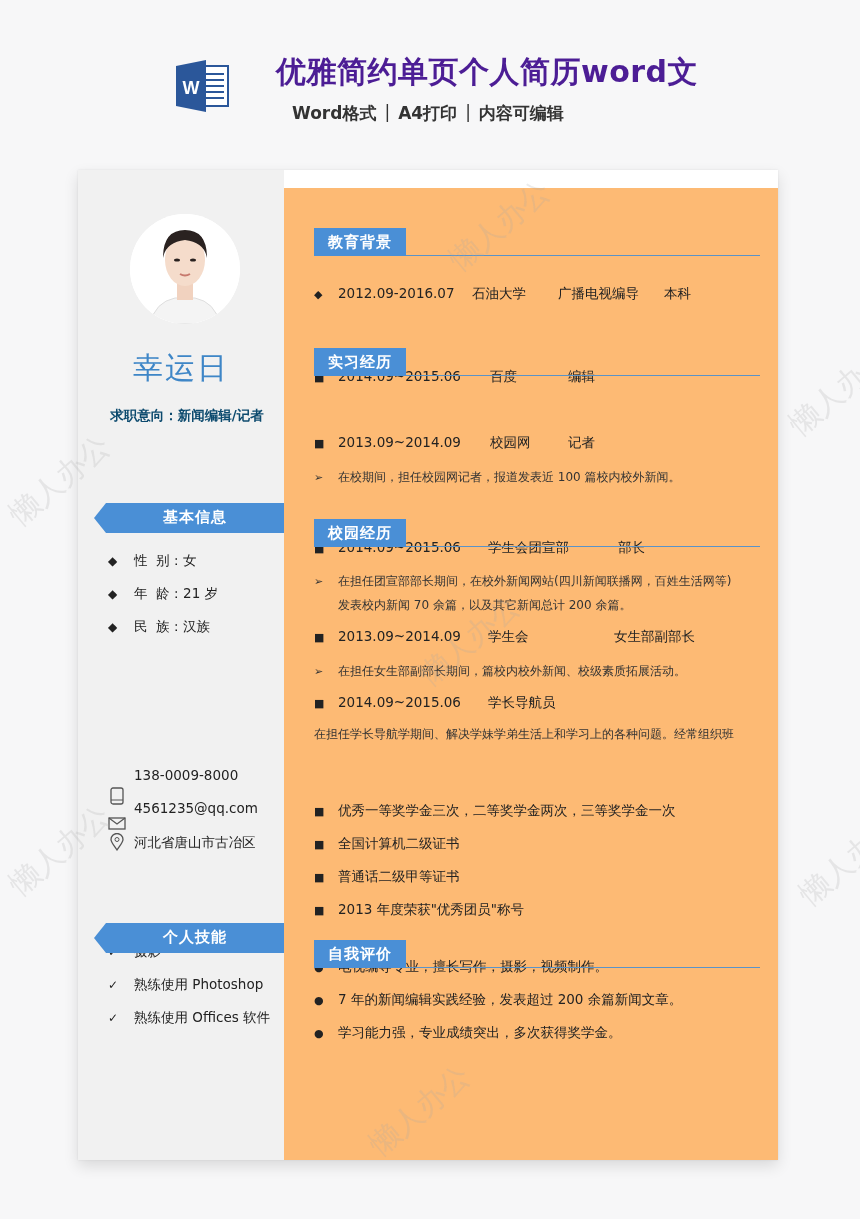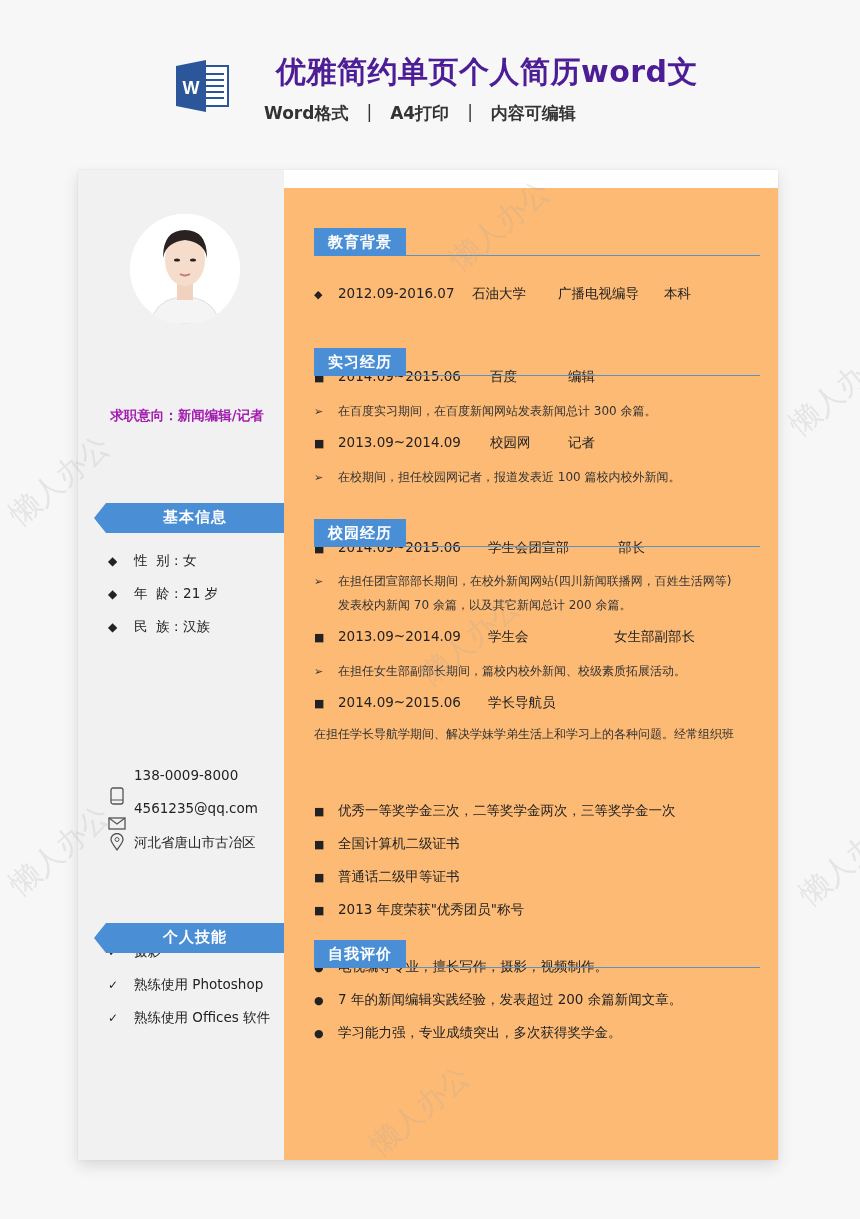--- a/index.html
+++ b/index.html
@@ -2,32 +2,32 @@
 <html><head>
 <meta charset="utf-8">
 <style>
   * { box-sizing: border-box; margin: 0; padding: 0; }
   html, body { width: 860px; height: 1219px; background: #f7f7f8; overflow: hidden; }
   body { position: relative; font-family: "DejaVu Sans", "Liberation Sans", sans-serif; color: #222; }
 
   
   .hdr-icon { position: absolute; left: 174px; top: 60px; width: 56px; height: 52px; }
   .hdr-title { position: absolute; left: 276px; top: 52px; font-size: 30px; font-weight: bold; color: #4c1d95; letter-spacing: 0.5px; white-space: nowrap; }
-  .hdr-sub { position: absolute; left: 264px; top: 102px; font-size: 17px; font-weight: bold; color: #333; white-space: nowrap; display: flex; gap: 18px; }
+  .hdr-sub { position: absolute; left: 292px; top: 102px; font-size: 17px; font-weight: bold; color: #333; white-space: nowrap; display: flex; gap: 8px; }
   .hdr-sub .sep { color: #333; font-weight: normal; }
 
   
   .page { position: absolute; left: 78px; top: 170px; width: 700px; height: 990px; background: #fff;
           box-shadow: 0 6px 14px rgba(0,0,0,0.12), 0 0 2px rgba(0,0,0,0.08); overflow: hidden; }
   .sidebar { position: absolute; left: 0; top: 0; width: 206px; height: 100%; background: #f1f1f1; }
   .main { position: absolute; left: 206px; top: 18px; width: 494px; height: 100%; background: #fdba74; }
 
   .avatar { position: absolute; left: 52px; top: 44px; width: 110px; height: 110px; border-radius: 50%; background: #fff; overflow: hidden; }
   .name { position: absolute; left: 0; width: 206px; top: 178px; text-align: center; font-size: 30px; color: #3e86c7; letter-spacing: 2px; }
-  .intent { position: absolute; left: 0; width: 206px; top: 237px; text-align: center; font-size: 13.5px; font-weight: bold; color: #a21caf; white-space: nowrap; padding-left: 12px; }
+  .intent { position: absolute; left: 0; width: 206px; top: 237px; text-align: center; font-size: 13.5px; font-weight: bold; color: #0c4a6e; white-space: nowrap; padding-left: 12px; }
 
   
   .ribbon { position: absolute; left: 16px; width: 202px; height: 26px; }
   .ribbon .body { position: absolute; left: 0; top: 0; width: 202px; height: 30px; background: #4a8fd6;
                   clip-path: polygon(12px 0, 100% 0, 100% 100%, 12px 100%, 0 50%); }
   .ribbon .fold { position: absolute; right: -9px; top: -9px; width: 0; height: 0; border-left: 9px solid #2c5a92; border-top: 9px solid transparent; }
   .ribbon .lbl { position: absolute; left: 0; width: 202px; top: 5px; text-align: center; color: #fff; font-size: 15px; font-weight: bold; letter-spacing: 1px; }
 
   .side-list { position: absolute; left: 30px; font-size: 13.5px; color: #222; }
   .side-list .row { position: absolute; left: 0; white-space: nowrap; display: flex; align-items: center; }
@@ -78,20 +78,21 @@
         <rect width="110" height="110" fill="#fff"></rect>
         <path d="M20 110 Q25 88 45 84 L65 84 Q85 88 90 110 Z" fill="#f4f4f4" stroke="#ddd"></path>
         <rect x="47" y="66" width="16" height="20" fill="#f1d2bf"></rect>
         <ellipse cx="55" cy="46" rx="20" ry="26" fill="#f5dccb"></ellipse>
         <path d="M33 44 Q33 16 55 16 Q77 16 77 44 Q74 28 55 26 Q36 28 33 44 Z" fill="#2a2220"></path>
         <ellipse cx="47" cy="46" rx="3" ry="1.6" fill="#2a2220"></ellipse>
         <ellipse cx="63" cy="46" rx="3" ry="1.6" fill="#2a2220"></ellipse>
         <path d="M50 60 Q55 63 60 60" stroke="#c77a6e" stroke-width="2" fill="none"></path>
       </svg>
     </div>
+    <div class="name">幸运日</div>
     <div class="intent">求职意向：新闻编辑/记者</div>
 
     <div class="side-list" style="top:0;">
       <div class="row" style="top:348px;">
           <span class="bul">◆</span>
           <span style="white-space:pre">姓  名：小陈</span>
         </div>
       <div class="row" style="top:382px;">
           <span class="bul">◆</span>
           <span style="white-space:pre">性  别：女</span>
@@ -166,21 +167,20 @@
       <span class="bul">◆</span><span class="col" style="width:134px">2012.09-2016.07</span><span class="col" style="width:86px">石油大学</span><span class="col" style="width:106px">广播电视编导</span><span class="col">本科</span>
     </div>
 
     <div class="item" style="top:180px;">
       <span class="bul">■</span><span class="col" style="width:152px">2014.09~2015.06</span><span class="col" style="width:78px">百度</span><span class="col">编辑</span>
     </div>
     <div class="sec-head" style="top:160px;">
       <div class="line"></div>
       <div class="tab">实习经历</div>
     </div>
-    <div class="desc" style="top:215px;"><span class="bul">➢</span><span>在百度实习期间，在百度新闻网站发表新闻总计 300 余篇。</span></div>
     <div class="item" style="top:246px;">
       <span class="bul">■</span><span class="col" style="width:152px">2013.09~2014.09</span><span class="col" style="width:78px">校园网</span><span class="col">记者</span>
     </div>
     <div class="desc" style="top:281px;"><span class="bul">➢</span><span>在校期间，担任校园网记者，报道发表近 100 篇校内校外新闻。</span></div>
 
     <div class="item" style="top:351px;">
       <span class="bul">■</span><span class="col" style="width:150px">2014.09~2015.06</span><span class="col" style="width:130px">学生会团宣部</span><span class="col">部长</span>
     </div>
     <div class="sec-head" style="top:331px;">
       <div class="line"></div>

